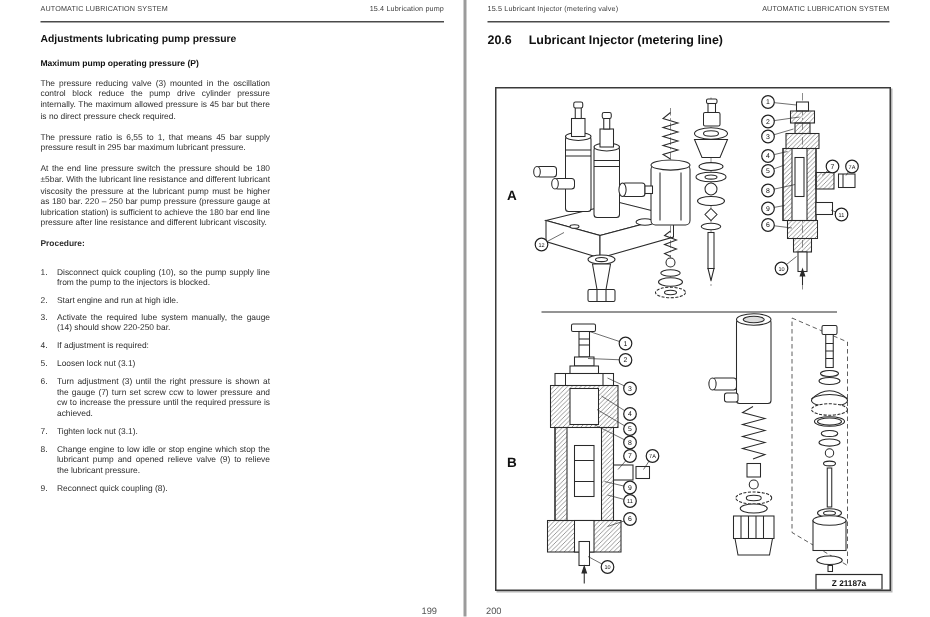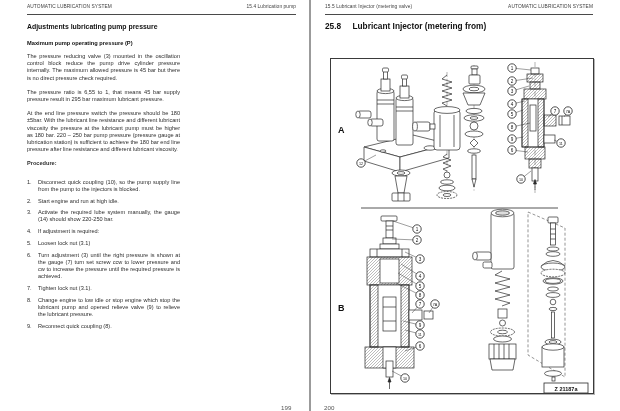--- a/index.html
+++ b/index.html
@@ -98,22 +98,22 @@
 </div>
 
 <div class="abs pgnum pgnum-left">199</div>
 
 <div class="abs page-header rp-header">
   <span>15.5 Lubricant Injector (metering valve)</span>
   <span>AUTOMATIC LUBRICATION SYSTEM</span>
 </div>
 
 <div class="abs rp-title">
-  <span class="ttl-num">25.8</span>
-  <span>Lubricant Injector (metering from)</span>
+  <span class="ttl-num">20.6</span>
+  <span>Lubricant Injector (metering line)</span>
 </div>
 
 <div class="abs figure-box">
   <svg viewBox="0 0 262 334">
     <defs>
       <pattern id="hA" patternUnits="userSpaceOnUse" width="3" height="3">
         <path d="M0,3 L3,0" stroke="#555" stroke-width="0.4" fill="none"></path>
       </pattern>
     </defs>
 

